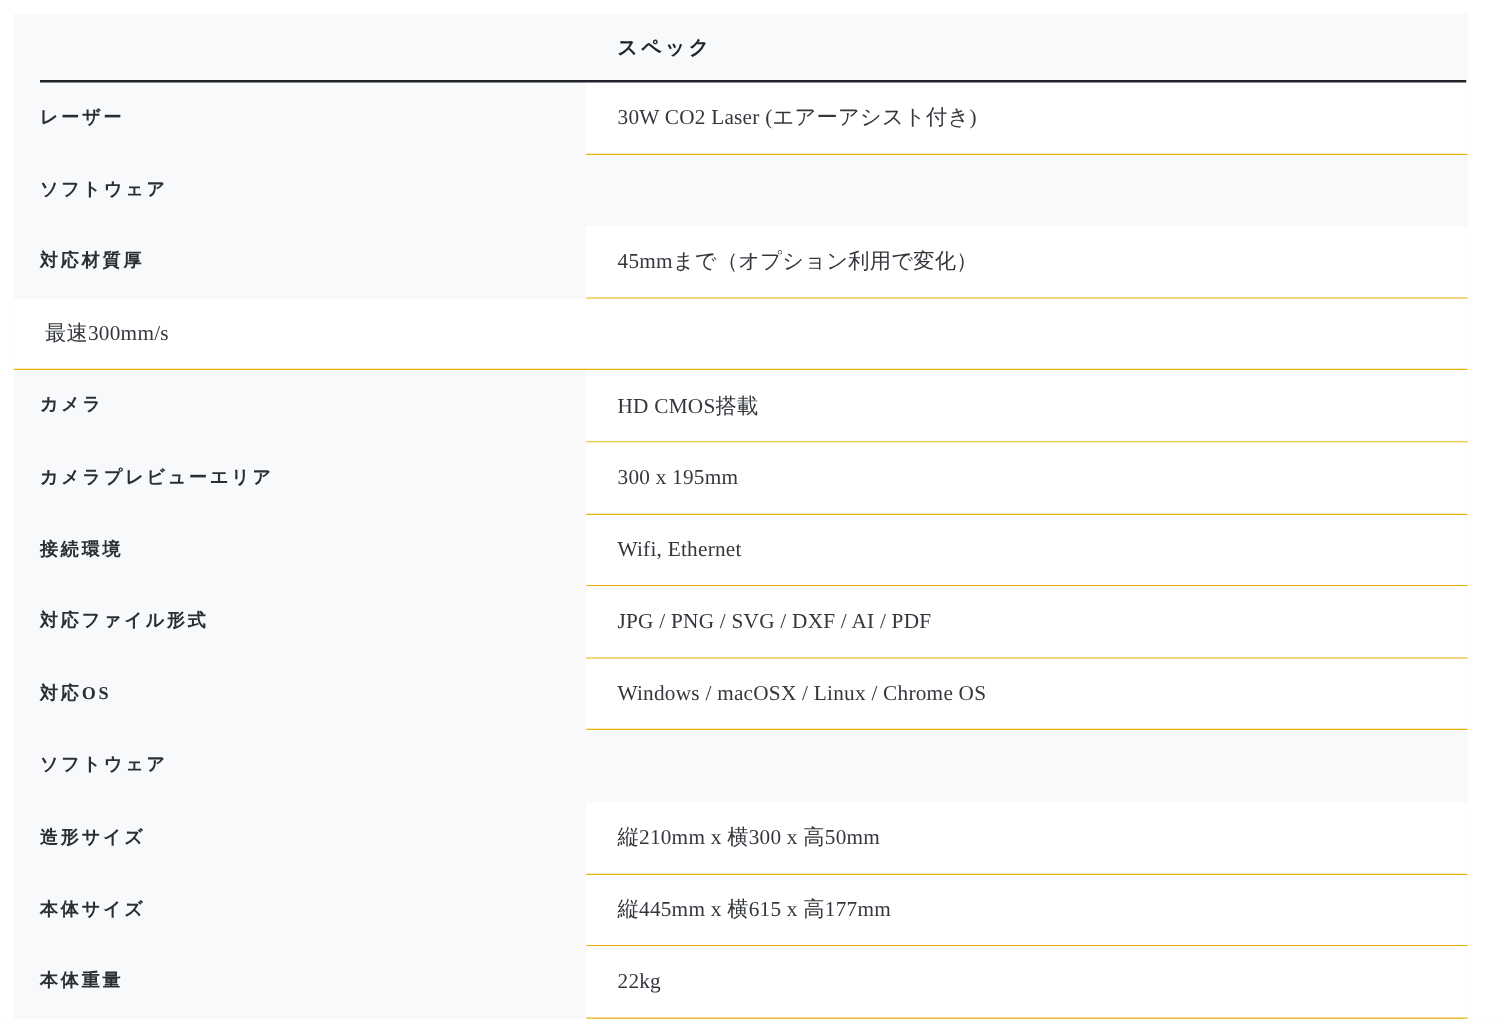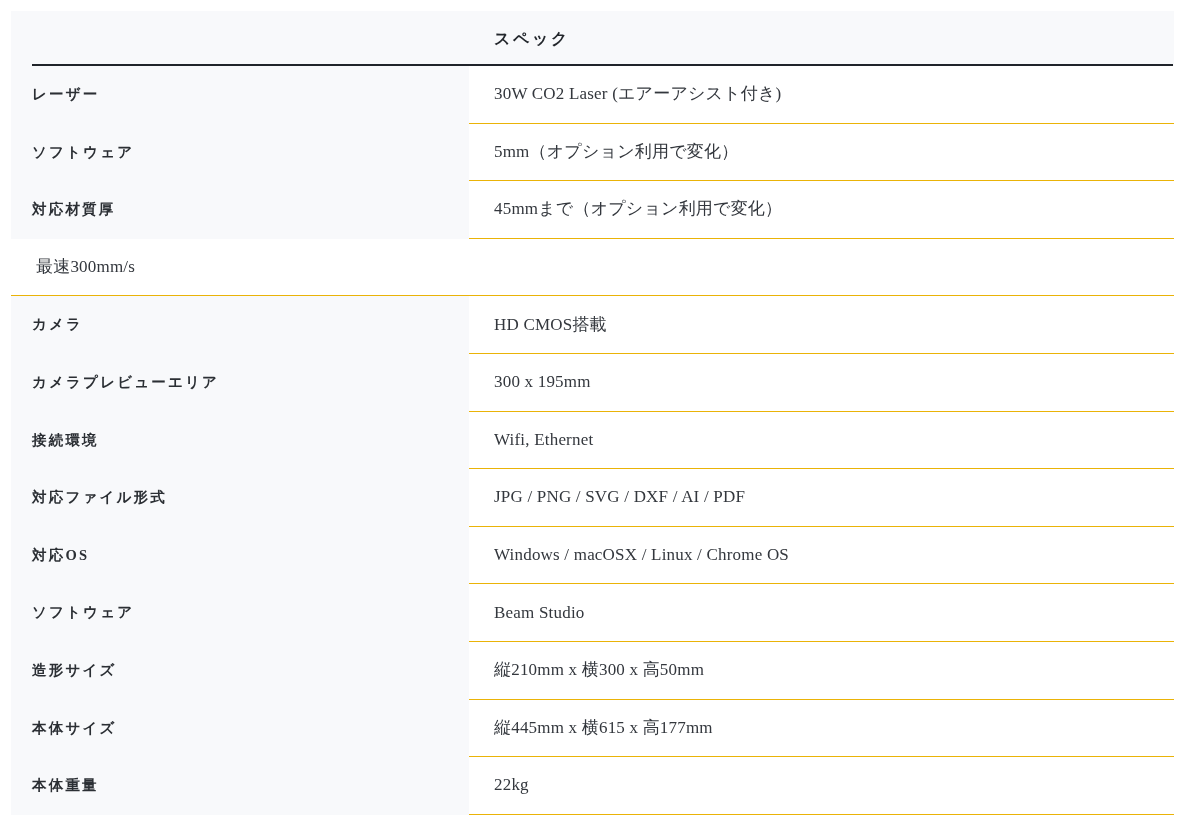--- a/index.html
+++ b/index.html
@@ -143,23 +143,20 @@
             <span class="label-text">レーザー</span>
           </div>
           <div class="cell-value">
             <span class="value-text">30W CO2 Laser (エアーアシスト付き)</span>
           </div>
         </div>
         <div class="spec-row">
           <div class="cell-label">
             <span class="label-text">ソフトウェア</span>
           </div>
-          <div class="cell-value">
-            <span class="value-text">5mm（オプション利用で変化）</span>
-          </div>
         </div>
         <div class="spec-row">
           <div class="cell-label">
             <span class="label-text">対応材質厚</span>
           </div>
           <div class="cell-value">
             <span class="value-text">45mmまで（オプション利用で変化）</span>
           </div>
         </div>
         <div class="spec-row">
@@ -204,23 +201,20 @@
             <span class="label-text">対応OS</span>
           </div>
           <div class="cell-value">
             <span class="value-text">Windows / macOSX / Linux / Chrome OS</span>
           </div>
         </div>
         <div class="spec-row">
           <div class="cell-label">
             <span class="label-text">ソフトウェア</span>
           </div>
-          <div class="cell-value">
-            <span class="value-text">Beam Studio</span>
-          </div>
         </div>
         <div class="spec-row">
           <div class="cell-label">
             <span class="label-text">造形サイズ</span>
           </div>
           <div class="cell-value">
             <span class="value-text">縦210mm x 横300 x 高50mm</span>
           </div>
         </div>
         <div class="spec-row">

